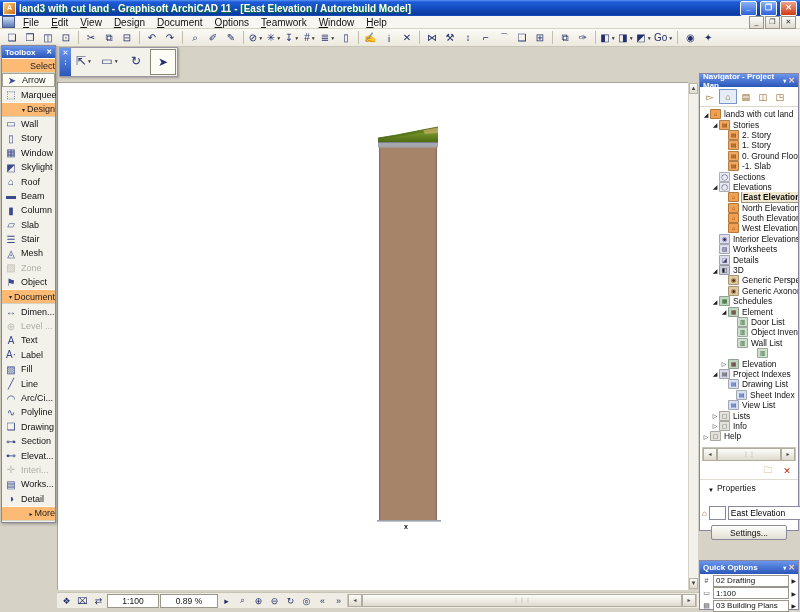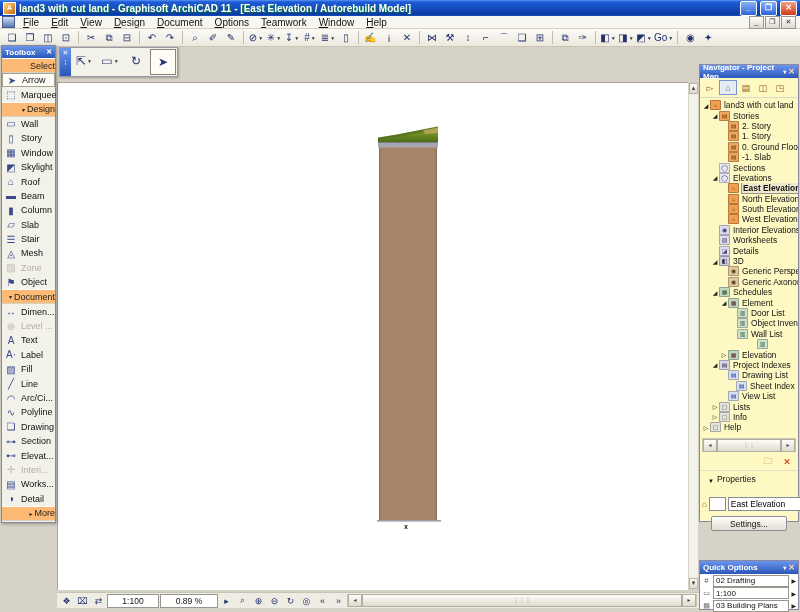--- a/index.html
+++ b/index.html
@@ -73,22 +73,22 @@
     font-size:9px;color:#23306e}
   .bfield{height:12px;border:1px solid #9a968c;background:#fff;font-size:8.5px;display:flex;
     align-items:center;justify-content:center;flex:none;color:#111}
   .hscroll{flex:1;height:13px;display:flex;align-items:center;background:#F4F3EE;
     border:1px solid #c8c4b8;box-sizing:border-box}
   .hthumb{flex:1;height:11px;background:linear-gradient(180deg,#fdfdfa,#dedace);border:1px solid #b0ac9e;
     font-size:6px;line-height:10px;text-align:center;color:#777}
   .harrow{width:12px;height:11px;background:linear-gradient(180deg,#fdfdfa,#dedace);border:1px solid #b0ac9e;
     font-size:6px;line-height:10px;text-align:center;color:#444;flex:none}
   
-  .nav{position:absolute;left:699px;top:64px;width:100px;height:458px;box-sizing:border-box;
-    background:#fef9c3;border:1px solid #8a86a0}
+  .nav{position:absolute;left:699px;top:73px;width:100px;height:458px;box-sizing:border-box;
+    background:#ffffff;border:1px solid #8a86a0}
   .pnl-title{height:13px;background:linear-gradient(180deg,#6a96ee,#2a56b8);color:#fff;font-size:8px;
     font-weight:bold;display:flex;align-items:center;padding:0 3px;gap:2px}
   .pnl-title .sp{flex:1}
   .pnl-title .mini{font-size:6px}
   .pnl-title .x{color:#ffd2c2;font-size:8px;font-weight:bold}
   .nav-icons{height:17px;display:flex;align-items:center;gap:1px;padding:1px 2px;border-bottom:1px solid #dcd8cc}
   .nicon{width:16px;height:13px;display:flex;align-items:center;justify-content:center;font-size:9px;color:#8a5a18}
   .nicon.active{border:1px solid #7a96c8;background:#e4ecf8}
   .tree{height:337px;overflow:hidden;padding-top:2px}
   .trow{height:10.4px;display:flex;align-items:center;font-size:8.4px;white-space:nowrap;overflow:hidden;color:#111}

